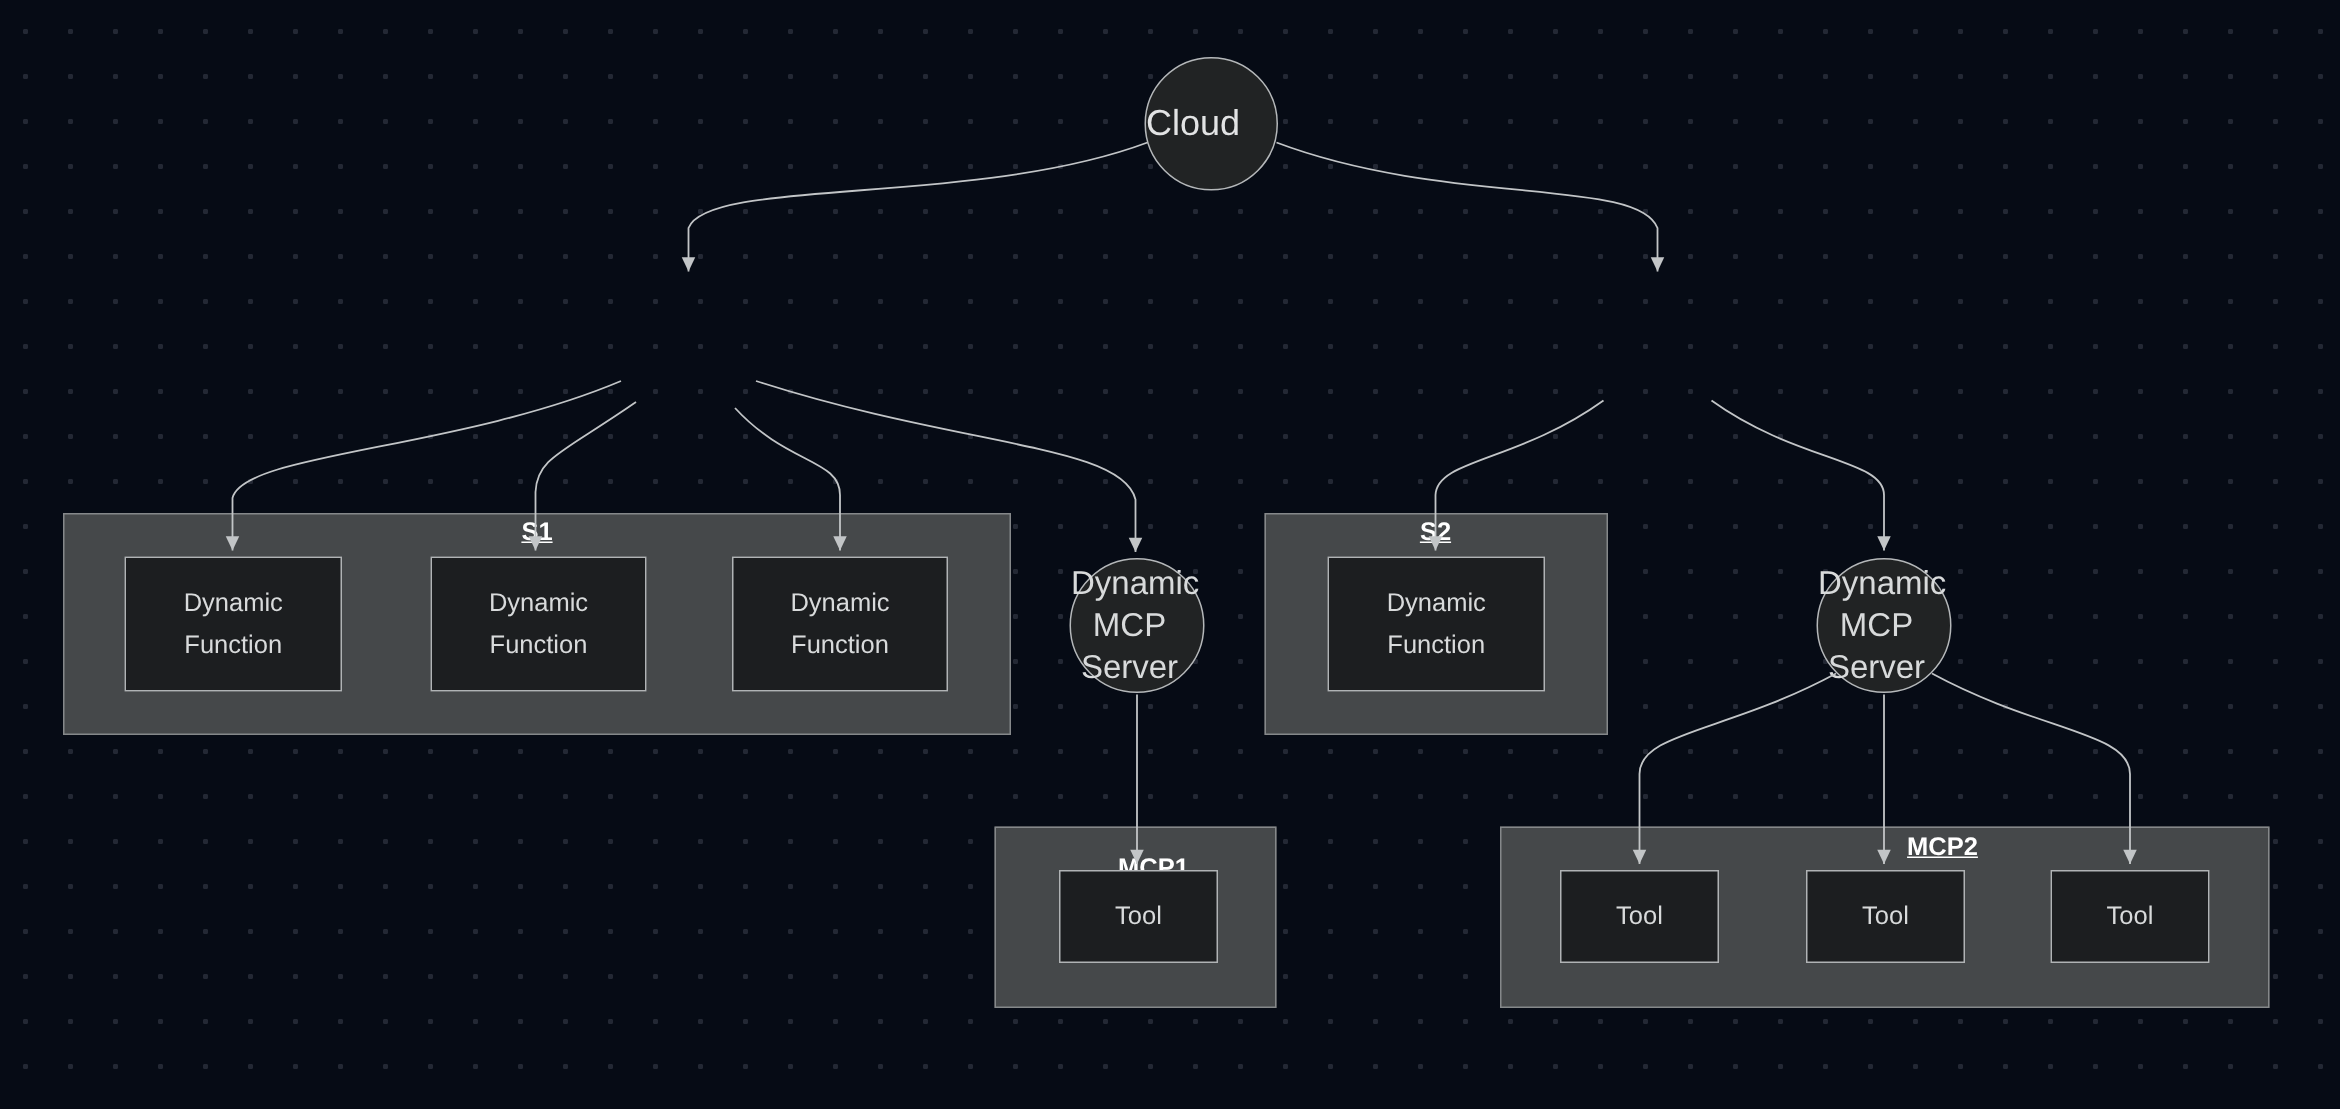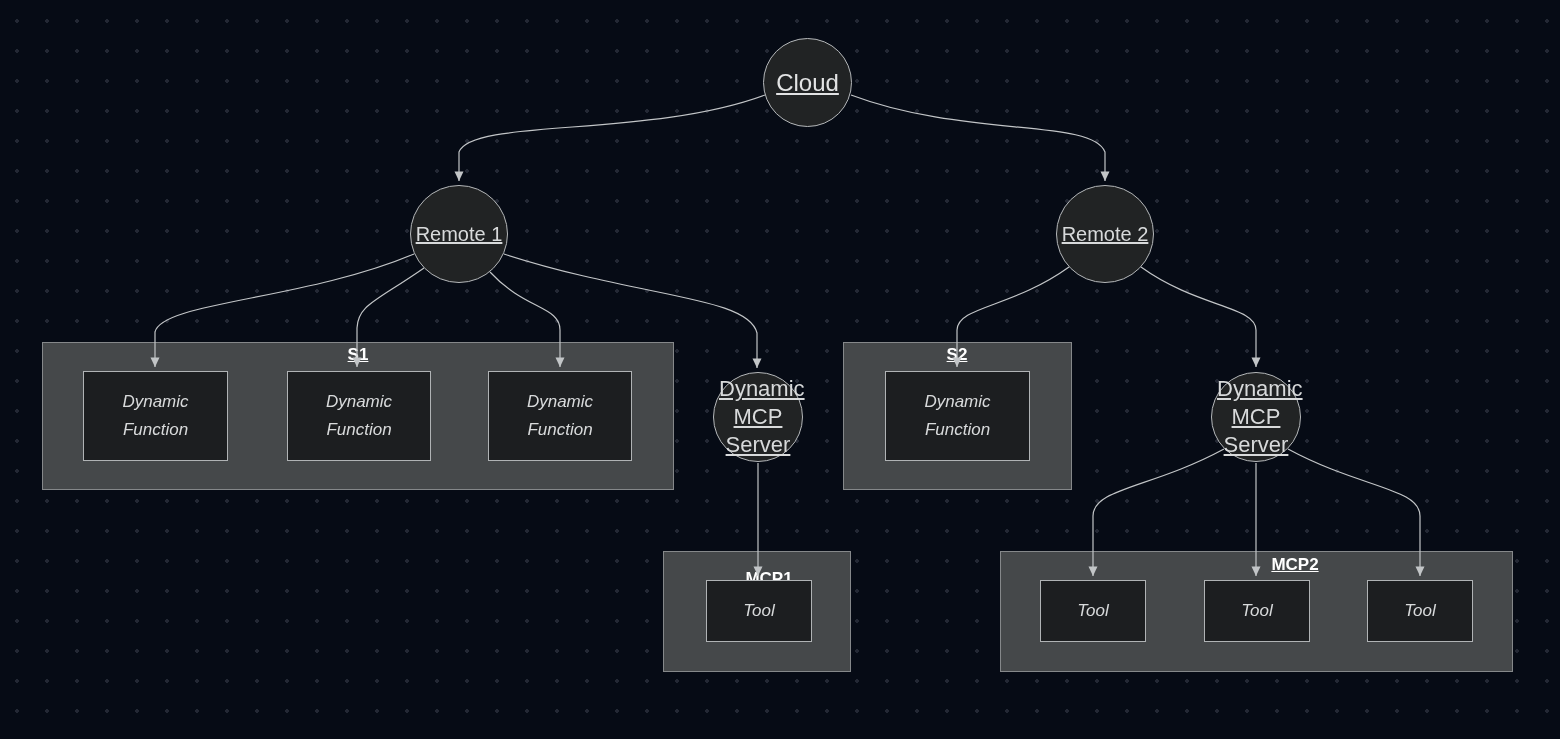--- a/index.html
+++ b/index.html
@@ -45,30 +45,29 @@
   }
   .box{
     position:absolute;
     background:var(--box-fill);
     border:1.5px solid var(--box-border);
     display:flex;align-items:center;justify-content:center;
     text-align:center;
     color:var(--node-text);
     font-size:17px;line-height:28px;
   }
-  .box .txt{width:112px;font-style:italic;}
+  .box .txt{width:112px;}
   .circle{
     position:absolute;
     background:var(--node-fill);
     border:1.5px solid var(--node-border);
     border-radius:50%;
-    display:flex;align-items:center;justify-content:center;
+    display:flex;align-items:center;
     text-align:center;
     color:var(--node-text);
-    text-decoration:underline;
   }
   .circle--cloud{font-size:24px;color:#e2e3e4;}
   .circle--remote{font-size:20px;}
   .circle--srv{font-size:22px;line-height:28px;}
   .circle--srv .txt{width:78px;}
   .edges{
     position:absolute;left:0;top:0;width:1560px;height:739px;
     pointer-events:none;
   }
   .edges path.edge{fill:none;stroke:var(--edge);stroke-width:1.2px;}
@@ -113,26 +112,20 @@
   <div class="box" style="left:1204px;top:580px;width:106px;height:62px">
     <span class="txt">Tool</span>
   </div>
   <div class="box" style="left:1367px;top:580px;width:106px;height:62px">
     <span class="txt">Tool</span>
   </div>
 
   <div class="circle circle--cloud" style="left:763px;top:38px;width:89px;height:89px">
     <span class="txt">Cloud</span>
   </div>
-  <div class="circle circle--remote" style="left:410px;top:185px;width:98px;height:98px">
-    <span class="txt">Remote 1</span>
-  </div>
-  <div class="circle circle--remote" style="left:1056px;top:185px;width:98px;height:98px">
-    <span class="txt">Remote 2</span>
-  </div>
   <div class="circle circle--srv" style="left:713px;top:372px;width:90px;height:90px">
     <span class="txt">Dynamic MCP Server</span>
   </div>
   <div class="circle circle--srv" style="left:1211px;top:372px;width:90px;height:90px">
     <span class="txt">Dynamic MCP Server</span>
   </div>
 
   <svg class="edges" viewBox="0 0 1560 739">
     <defs>
       <marker id="arrow" markerUnits="userSpaceOnUse" markerWidth="14" markerHeight="14" viewBox="0 0 14 14" refX="11" refY="7" orient="auto">

